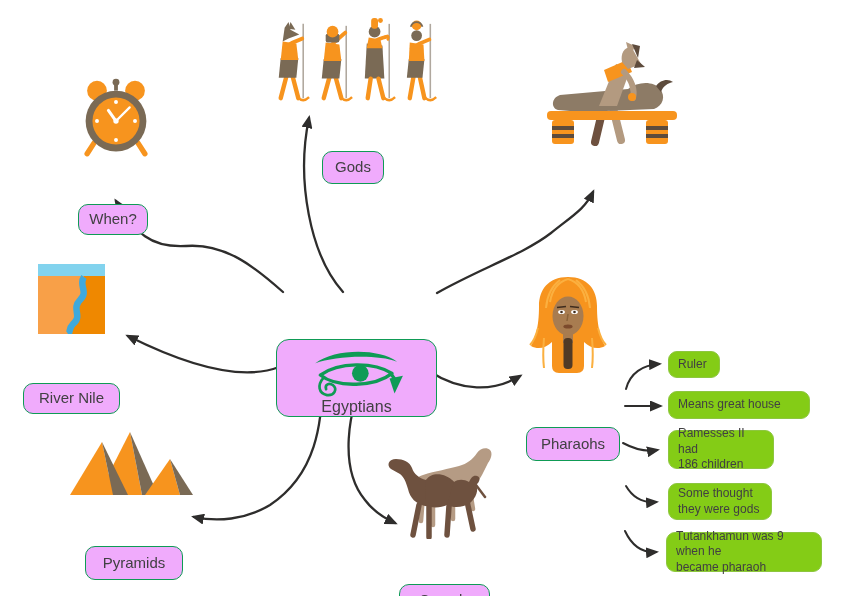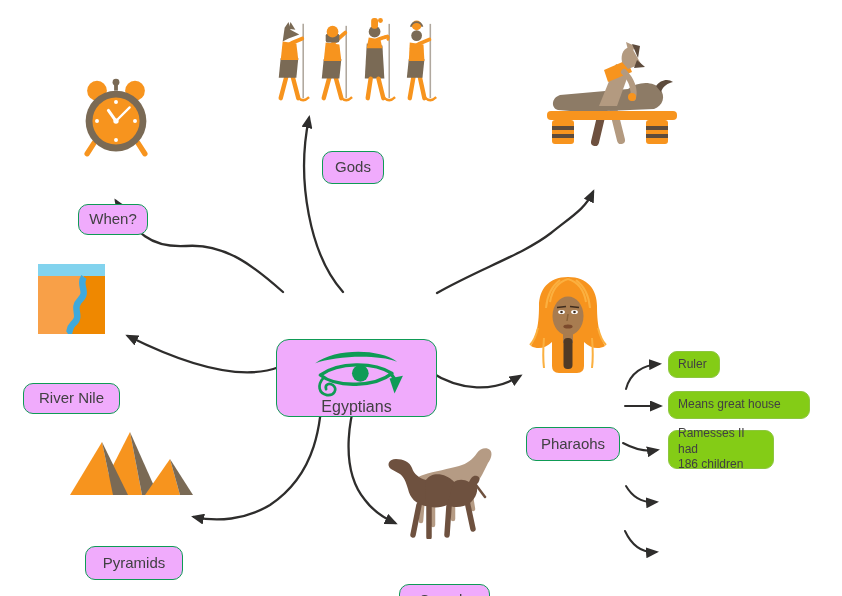--- a/index.html
+++ b/index.html
@@ -254,15 +254,23 @@
 
   <div class="fact" style="left:668px;top:391px;width:142px;height:28px">
     <div>Means great house</div>
   </div>
 
   <div class="fact" style="left:668px;top:430px;width:106px;height:39px">
     <div>Ramesses II had</div>
     <div>186 children</div>
   </div>
 
-
+  <div class="fact" style="left:668px;top:483px;width:104px;height:37px">
+    <div>Some thought</div>
+    <div>they were gods</div>
+  </div>
+
+  <div class="fact" style="left:666px;top:532px;width:156px;height:40px">
+    <div>Tutankhamun was 9 when he</div>
+    <div>became pharaoh</div>
+  </div>
 
 </div>
 
 </body></html>

